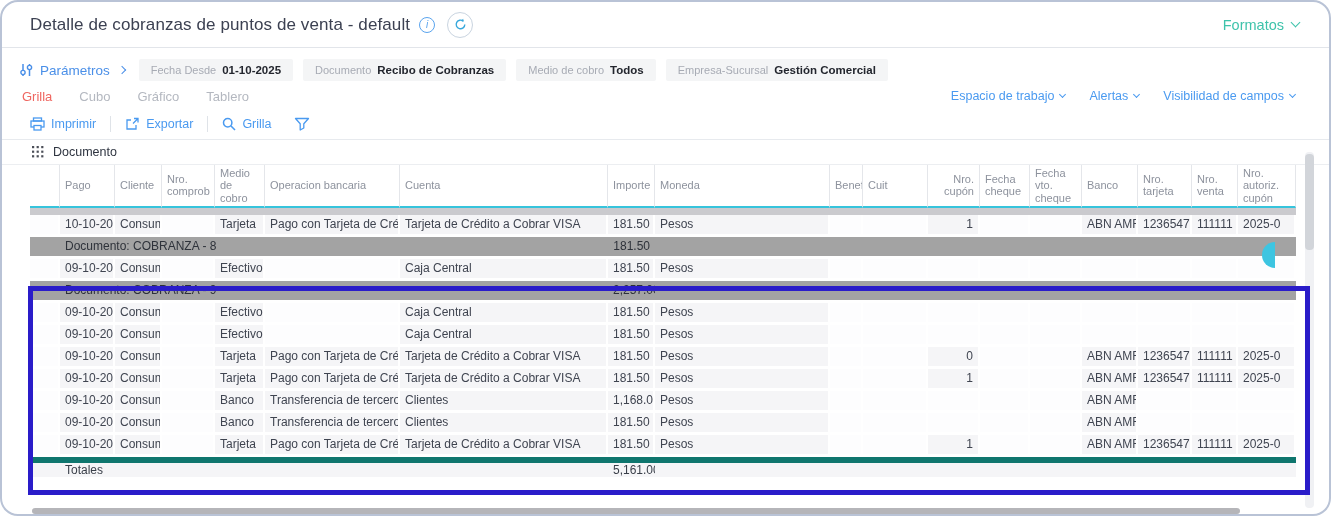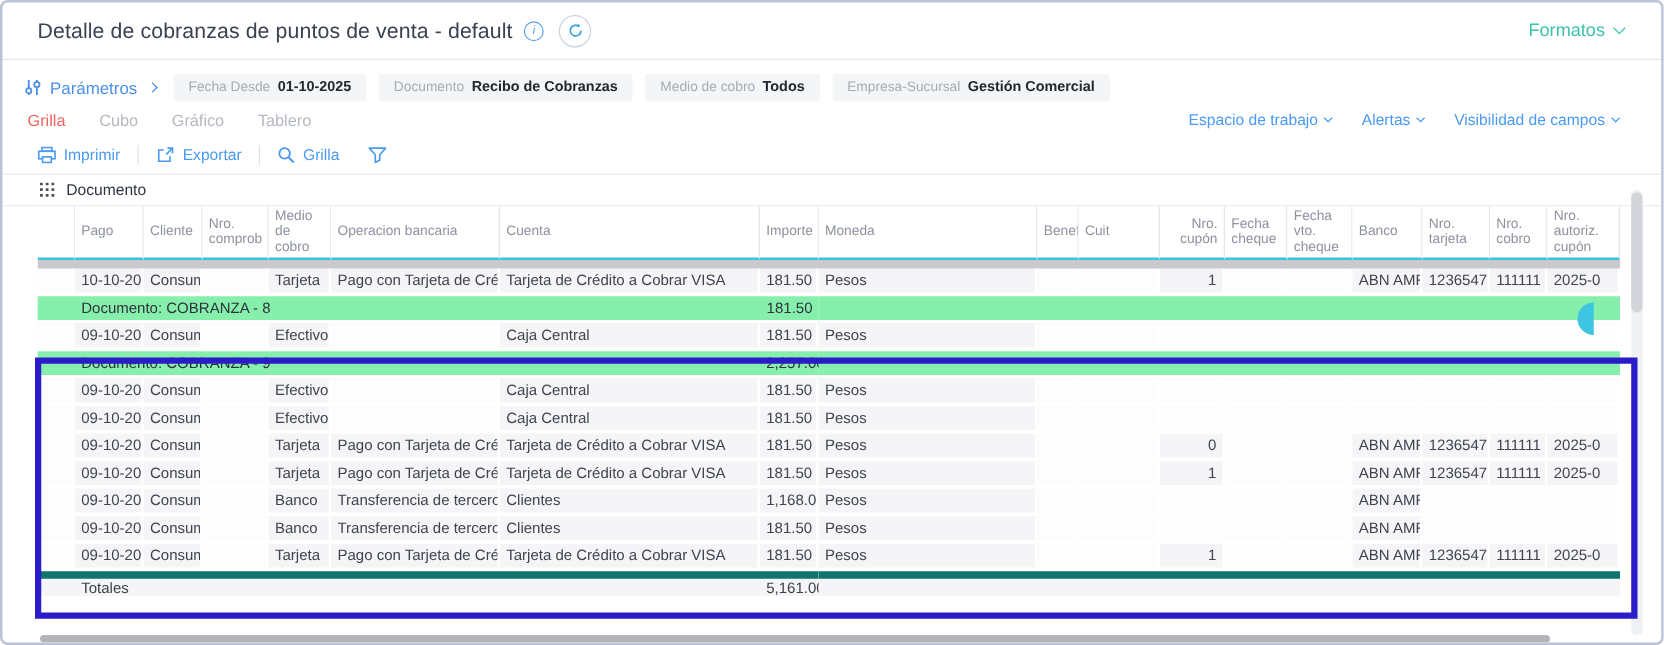--- a/index.html
+++ b/index.html
@@ -1,18 +1,18 @@
 <!DOCTYPE html>
 <html><head>
 <meta charset="utf-8">
 <style>
   * { margin:0; padding:0; box-sizing:border-box; }
   html,body { width:1331px; height:516px; }
   body { font-family:"Liberation Sans", sans-serif; background:#fff; position:relative; overflow:hidden; }
-  .frame { position:absolute; inset:0; border:2px solid #b9c3d6; border-radius:6px; background:#fff; overflow:hidden; }
+  .frame { position:absolute; inset:0; border:2px solid #b9c3d6; border-radius:18px; background:#fff; overflow:hidden; }
 
   
   .titlebar { height:46px; display:flex; align-items:center; padding:0 30px 0 28px; border-bottom:1px solid #e2e5ea; }
   .title { font-size:17px; color:#3c4152; letter-spacing:.1px; }
   .info-icon { display:inline-flex; align-items:center; justify-content:center; width:16px; height:16px; border:1.4px solid #5aa4ee; border-radius:50%; color:#5aa4ee; font-size:10px; font-style:italic; margin-left:9px; cursor:pointer; }
   .refresh-btn { display:inline-flex; align-items:center; justify-content:center; width:26px; height:26px; border:1px solid #c9d4e0; border-radius:50%; margin-left:12px; cursor:pointer; background:#fff; }
   .spacer { flex:1; }
   .formatos { color:#3ec3ab; font-size:14.5px; display:inline-flex; align-items:center; cursor:pointer; }
   .chev { display:inline-block; width:7px; height:7px; border-right:1.7px solid currentColor; border-bottom:1.7px solid currentColor; transform:rotate(45deg); margin-left:8px; margin-top:-4px; }
   .chev.sm { width:5px; height:5px; margin-left:6px; margin-top:-3px; }
@@ -49,21 +49,21 @@
   .gridwrap { margin-left:28px; width:1266px; overflow:hidden; }
   table { border-collapse:separate; border-spacing:0; table-layout:fixed; width:1266px; }
   thead th { height:38px; vertical-align:middle; text-align:left; font-weight:400; font-size:11px; color:#8d929d; line-height:1.12; padding:2px 5px; border-right:1px solid #e4e6ea; border-bottom:2px solid #36c4dc; background:#fff; overflow:hidden; cursor:pointer; }
   thead th.num { text-align:right; }
   tr.striprow td { height:7px; background:#cacace; padding:0; border:none; }
   tbody td { height:22px; font-size:12px; color:#3f4450; padding:0 5px; white-space:nowrap; overflow:hidden; border-right:2px solid #fff; border-bottom:3px solid #fff; }
   tbody td.num { text-align:right; }
   tr.data { cursor:pointer; }
   tr.data td.filled { background:#f5f5f7; }
   tr.data td.empty  { background:#fdfdfe; }
-  tr.group td { background:#86efac; color:#2e323a; border-right:none; }
+  tr.group td { background:#a3a3a3; color:#2e323a; border-right:none; }
   tr.group td.glab { padding-left:35px; }
   tr.totals td { background:#f5f5f7; color:#3a3f49; border-top:6px solid #0f766e; border-right:none; height:18px; border-bottom:none; }
   tr.totals td.glab { padding-left:35px; }
 
   
   .highlight-box { position:absolute; left:26px; top:284px; width:1282px; height:209px; border:5px solid #2a1cc9; z-index:6; pointer-events:none; }
   .vscroll { position:absolute; left:1303px; top:150px; width:9px; height:356px; background:#f0f1f4; border-radius:4px; z-index:4; cursor:pointer; }
   .vscroll .thumb { position:absolute; left:0; top:2px; width:9px; height:96px; background:#d2d5da; border-radius:4px; }
   .hscroll { position:absolute; left:30px; top:506px; width:1208px; height:6px; background:#b5b5b9; border-radius:3px; z-index:7; cursor:pointer; }
   .fab { position:absolute; left:1260px; top:240px; width:13px; height:26px; background:#3dc5e1; border-radius:13px 0 0 13px; z-index:5; cursor:pointer; }
@@ -235,21 +235,21 @@
             <th class="">Cuenta</th>
             <th class="num">Importe</th>
             <th class="">Moneda</th>
             <th class="">Beneficia</th>
             <th class="">Cuit</th>
             <th class="num">Nro. cupón</th>
             <th class="">Fecha cheque</th>
             <th class="">Fecha vto. cheque</th>
             <th class="">Banco</th>
             <th class="">Nro. tarjeta</th>
-            <th class="">Nro. cobro</th>
+            <th class="">Nro. venta</th>
             <th class="">Nro. autoriz. cupón</th>
           </tr>
         </thead>
         <tbody>
           <tr class="striprow">
             <td colspan="18"></td>
           </tr>
           <tr class="data">
             <td class="empty "></td>
             <td class="filled ">10-10-2025</td>

